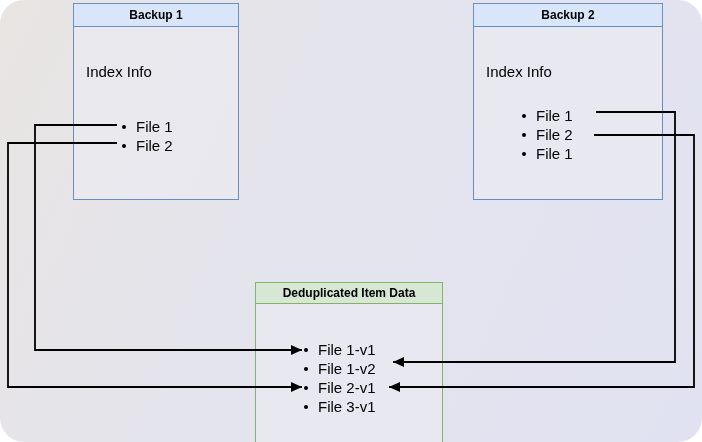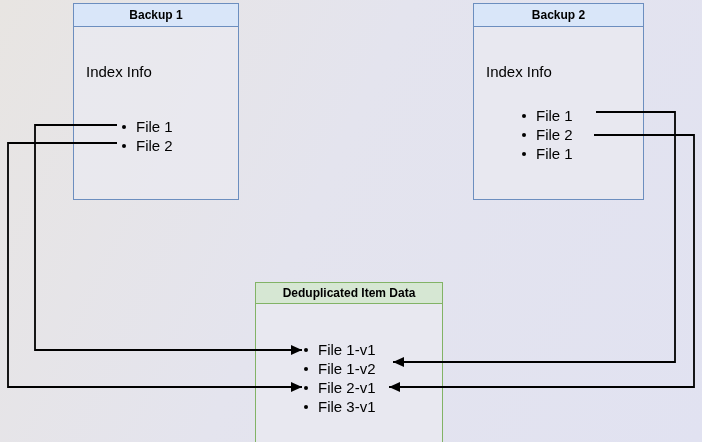--- a/index.html
+++ b/index.html
@@ -4,20 +4,21 @@
 <style>
   html,body { margin:0; padding:0; }
   .stage {
     position: relative;
     width: 702px;
     height: 442px;
     overflow: hidden;
     background: linear-gradient(115deg, #e8e5e2 0%, #e4e4ee 45%, #e1e2f1 100%);
     font-family: "Liberation Sans", "DejaVu Sans", sans-serif;
     color: #000;
+    border-radius: 24px;
   }
   .box {
     position: absolute;
     box-sizing: border-box;
     display: flex;
     flex-direction: column;
   }
   .box.blue  { border: 1px solid #6c8ebf; }
   .box.green { border: 1px solid #82b366; }
   .box-title {
@@ -88,21 +89,21 @@
           <span>File 1</span>
         </div>
         <div class="file-item">
           <span class="bullet"></span>
           <span>File 2</span>
         </div>
       </div>
     </div>
   </div>
 
-  <div class="box blue" style="left:473px; top:3px; width:171px; height:197px;">
+  <div class="box blue" style="left:473px; top:3px; width:190px; height:197px;">
     <div class="box-title">Backup 2</div>
     <div class="box-body">
       <div class="section-label" style="top:35px;">Index Info</div>
       <div class="file-list" style="top:79px;">
         <div class="file-item">
           <span class="bullet"></span>
           <span>File 1</span>
         </div>
         <div class="file-item">
           <span class="bullet"></span>

